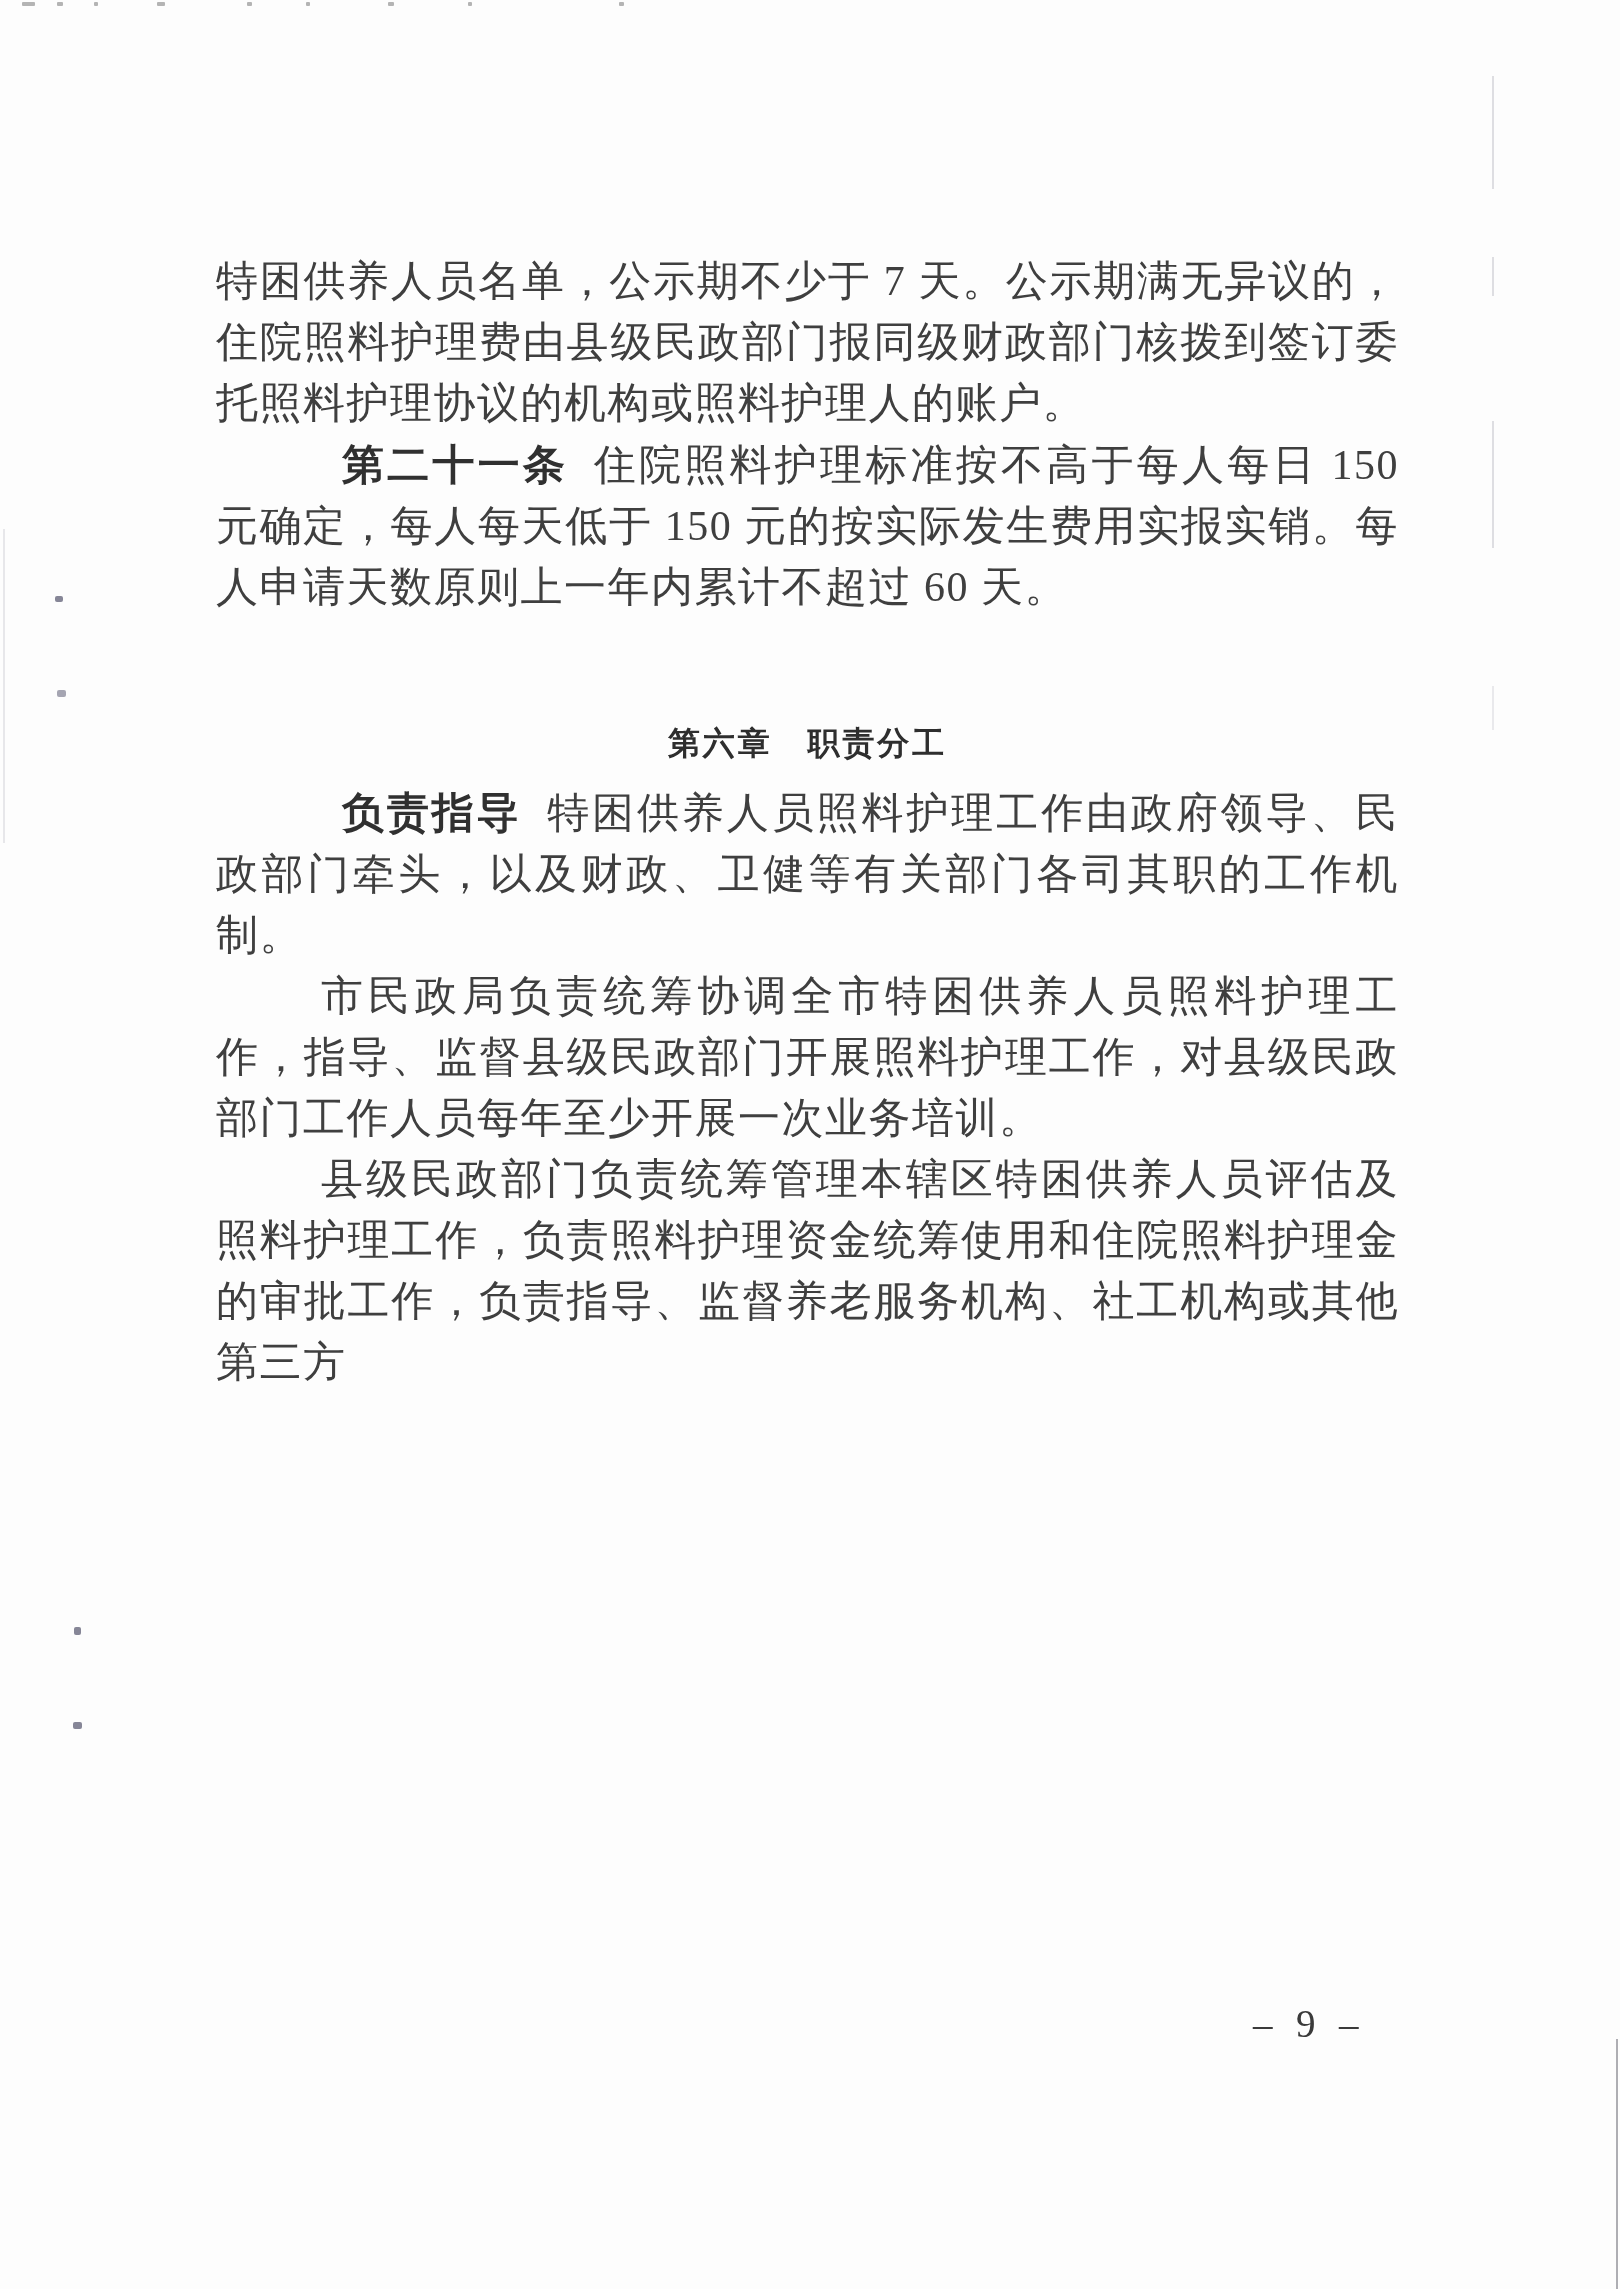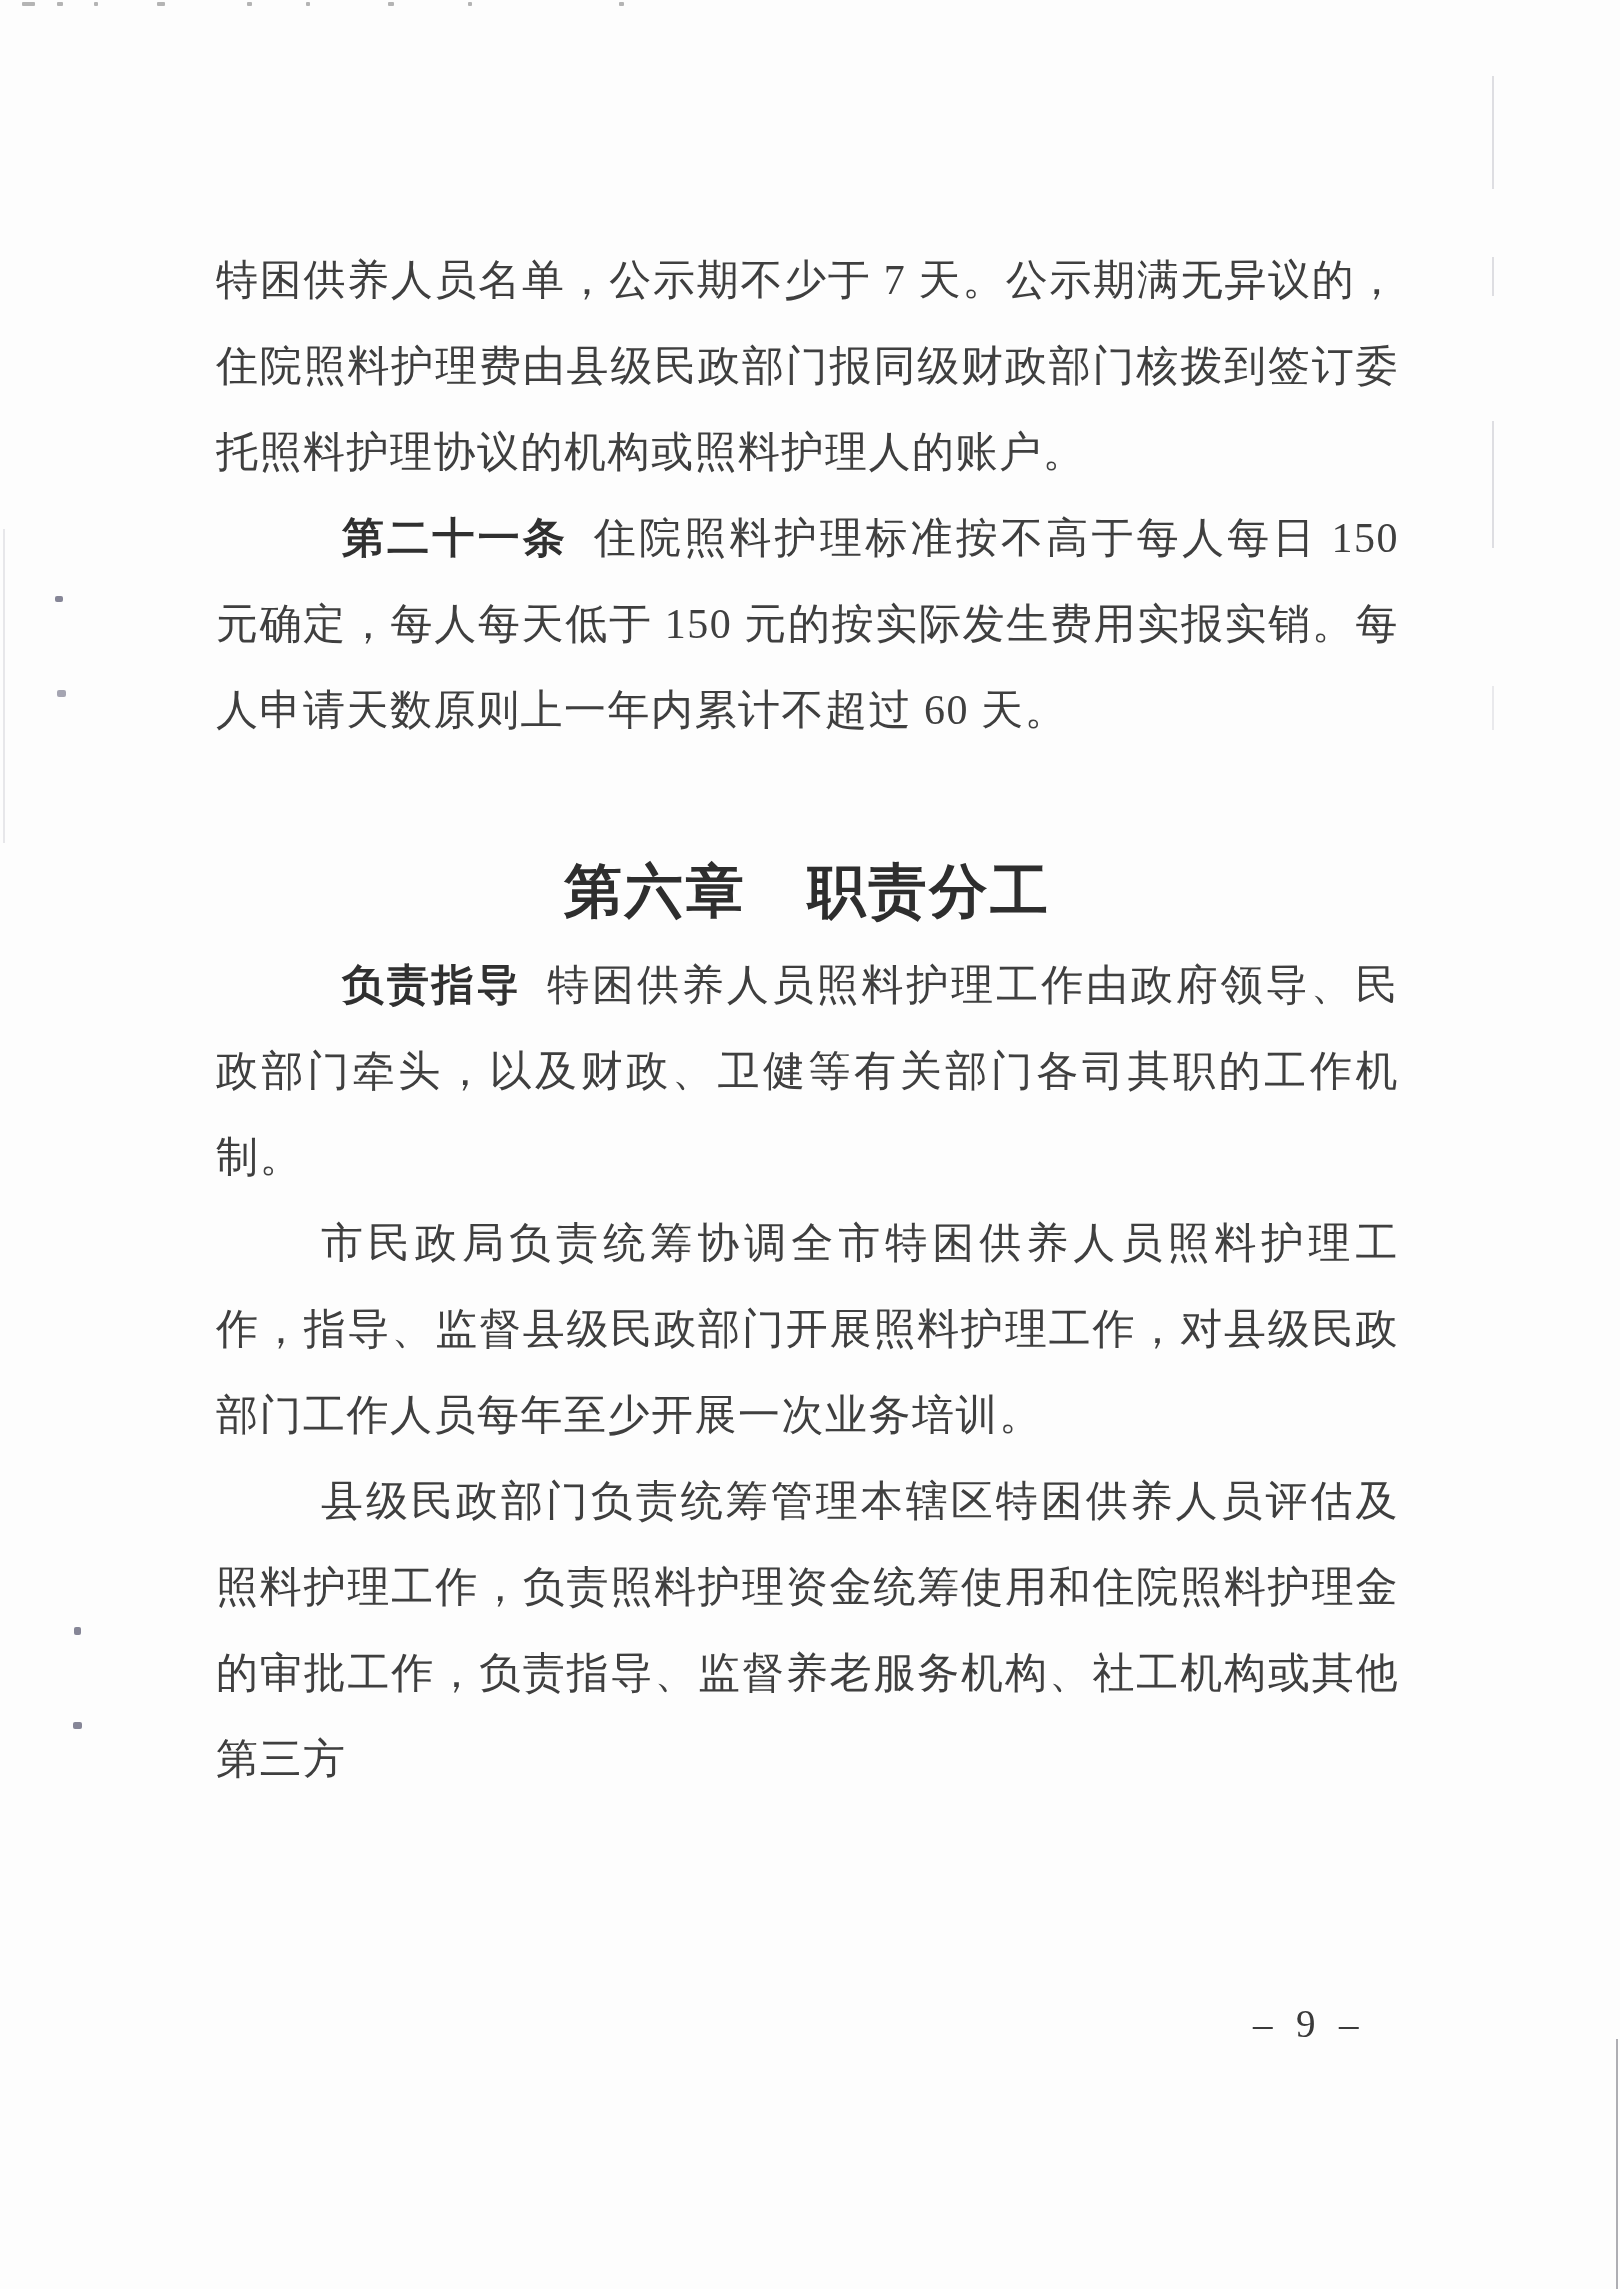--- a/index.html
+++ b/index.html
@@ -12,24 +12,24 @@
     width: 1620px;
     height: 2290px;
     background: #fdfdfd;
     overflow: hidden;
     font-family: "Liberation Serif", serif;
     color: #3f3f3f;
   }
   .text-block {
     position: absolute;
     left: 216px;
-    top: 237px;
+    top: 251px;
     width: 1183px;
     font-size: 42px;
-    line-height: 86px;
+    line-height: 61px;
     letter-spacing: 1.5px;
     text-align: justify;
   }
   .text-block p {
     margin: 0;
     padding: 0;
   }
   p.ind { text-indent: 2.5em; }
   .lead {
     font-family: "Liberation Sans", sans-serif;
@@ -37,21 +37,21 @@
     color: #303030;
     margin-right: 25.5px;
     margin-left: 21px;
   }
   .chapter-heading {
     margin: 95px 0 7.8px 0 !important;
     text-align: center;
     text-indent: 0;
     font-family: "Liberation Sans", sans-serif;
     font-weight: 700;
-    font-size: 58px;
+    font-size: 32px;
     color: #2e2e2e;
     letter-spacing: 2.9px;
   }
   .page-number {
     position: absolute;
     left: 1253px;
     top: 2001px;
     font-size: 39px;
     letter-spacing: 6.9px;
     color: #3a3a3a;

